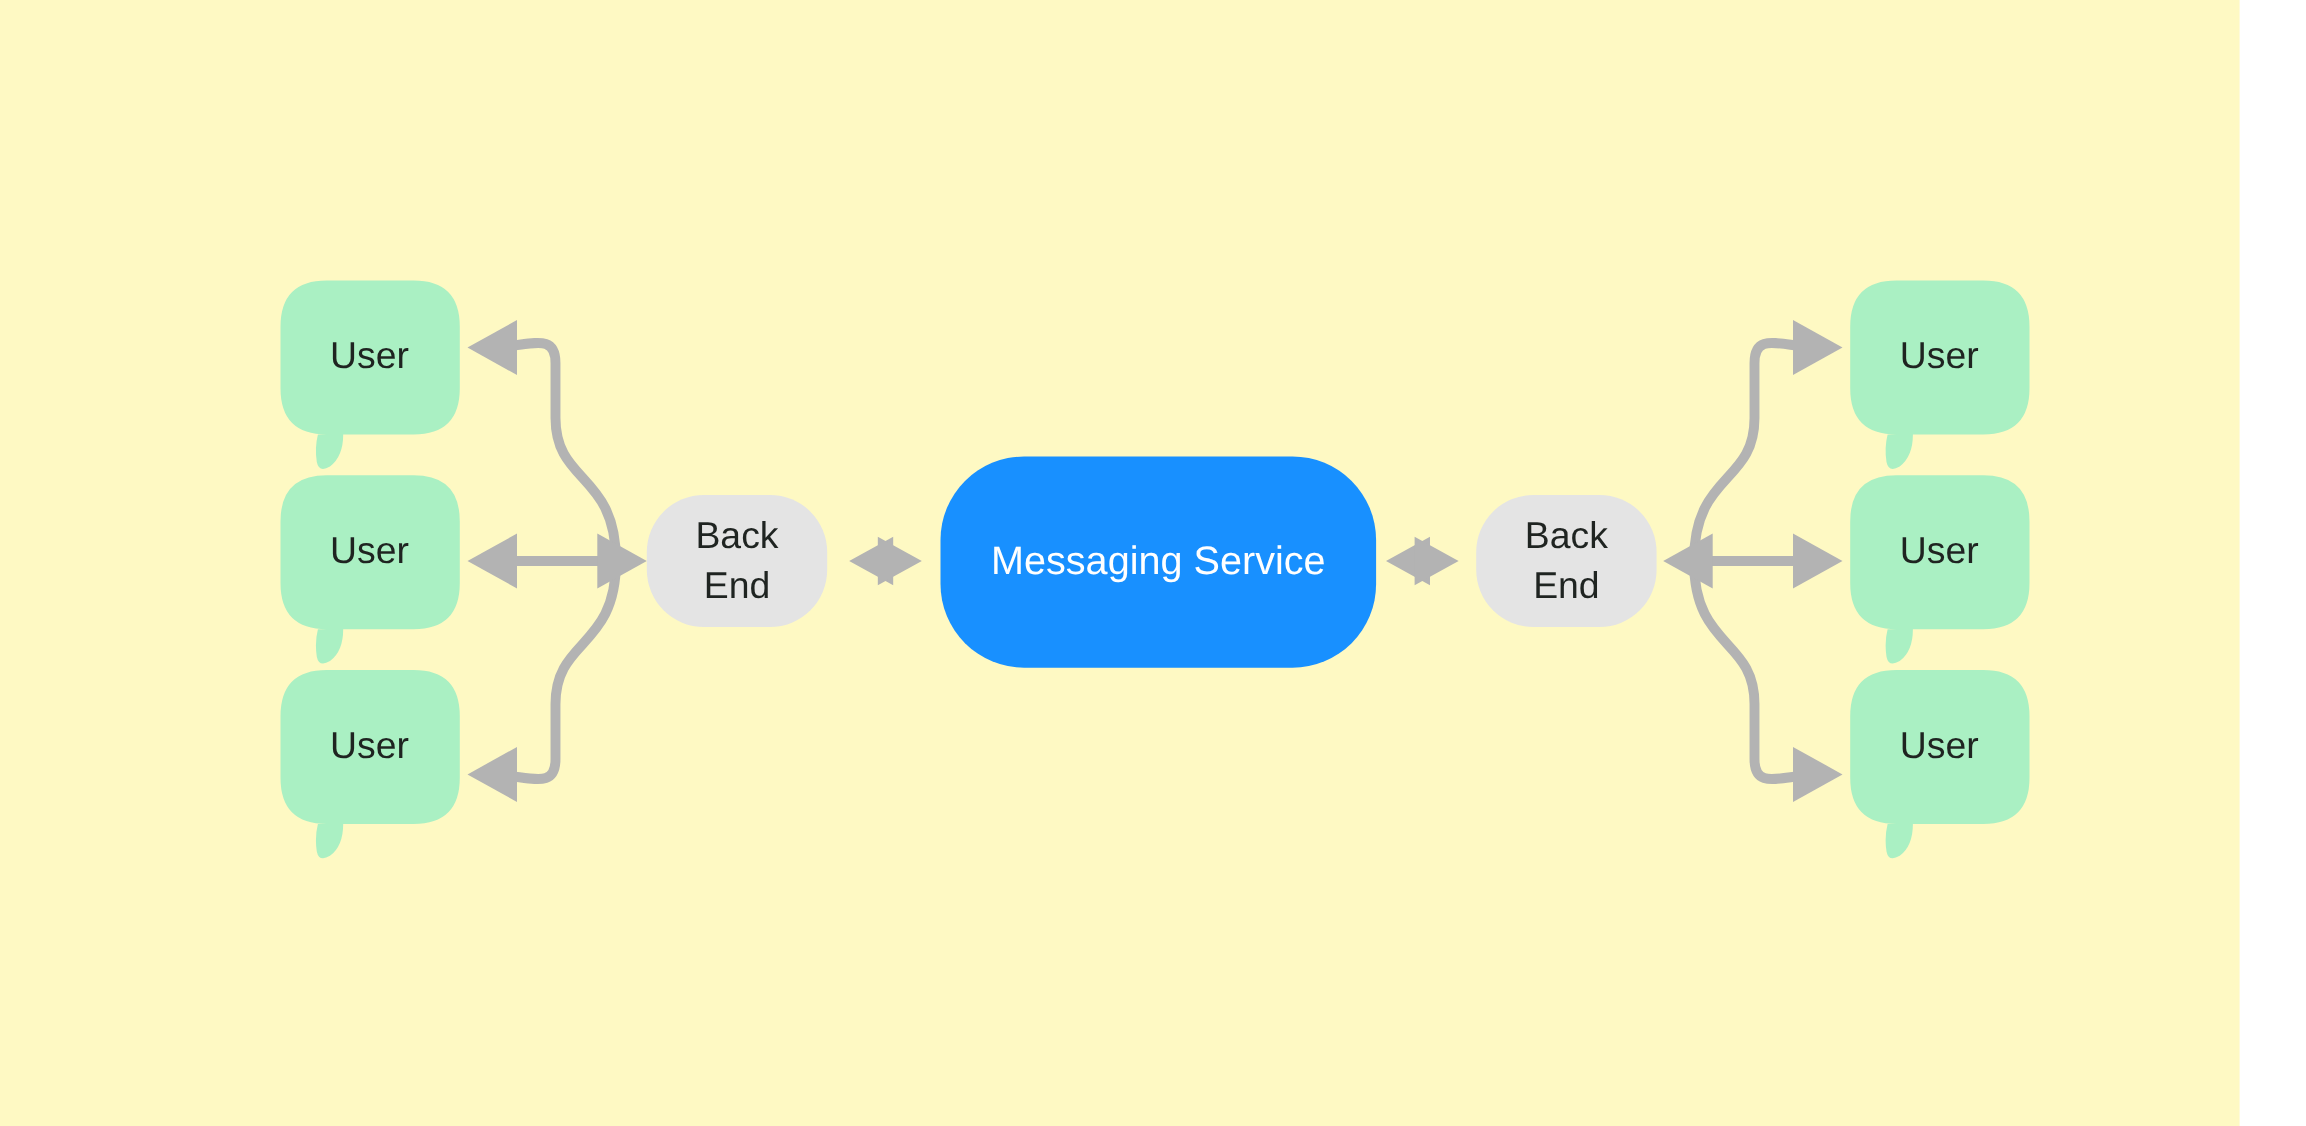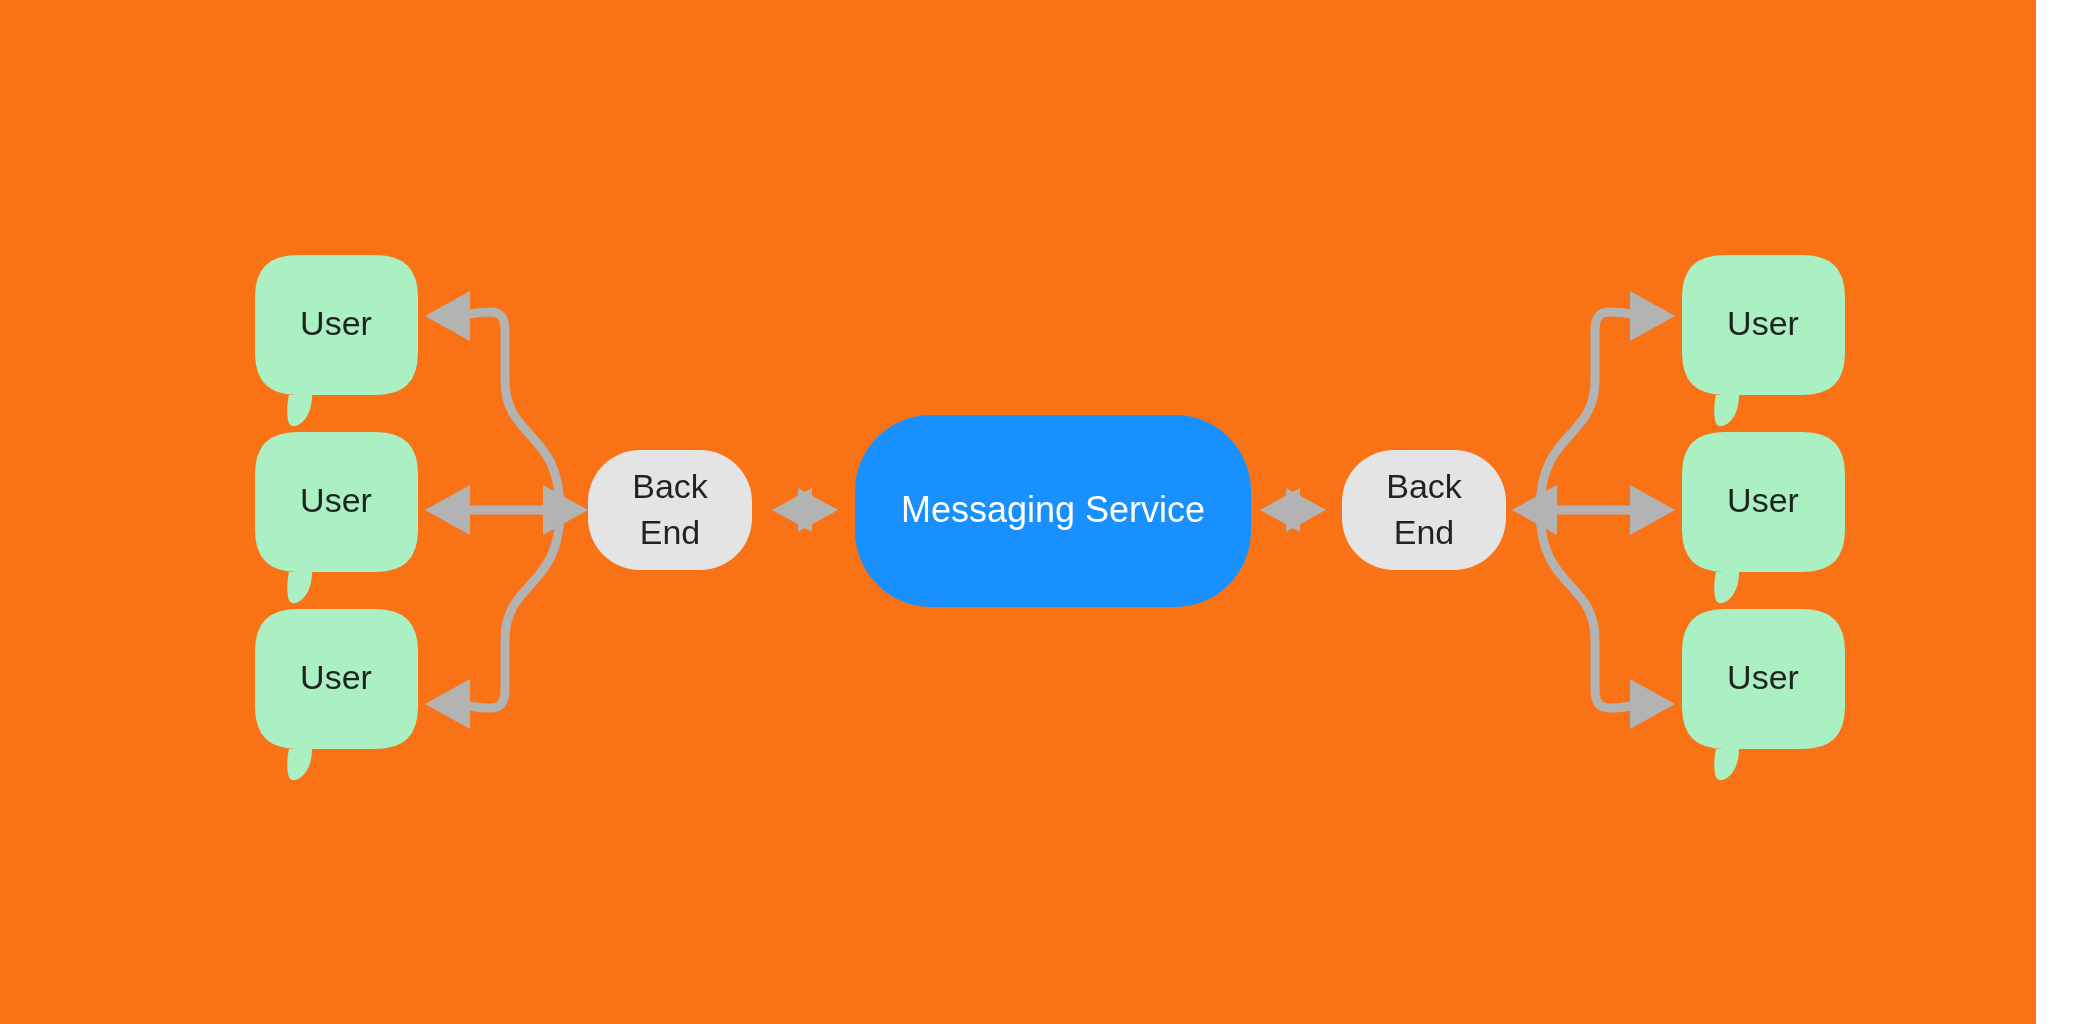--- a/index.html
+++ b/index.html
@@ -11,21 +11,21 @@
   body {
     width: 2096px;
     height: 1024px;
     overflow: hidden;
     font-family: "Liberation Sans", sans-serif;
   }
   #diagram-canvas {
     position: relative;
     width: 2036px;
     height: 1024px;
-    background: #f97316;
+    background: #fef9c3;
     text-align: right;
   }
   svg#diagram-svg {
     position: absolute;
     top: 0;
     left: 0;
     width: 2096px;
     height: 1024px;
     display: block;
   }

